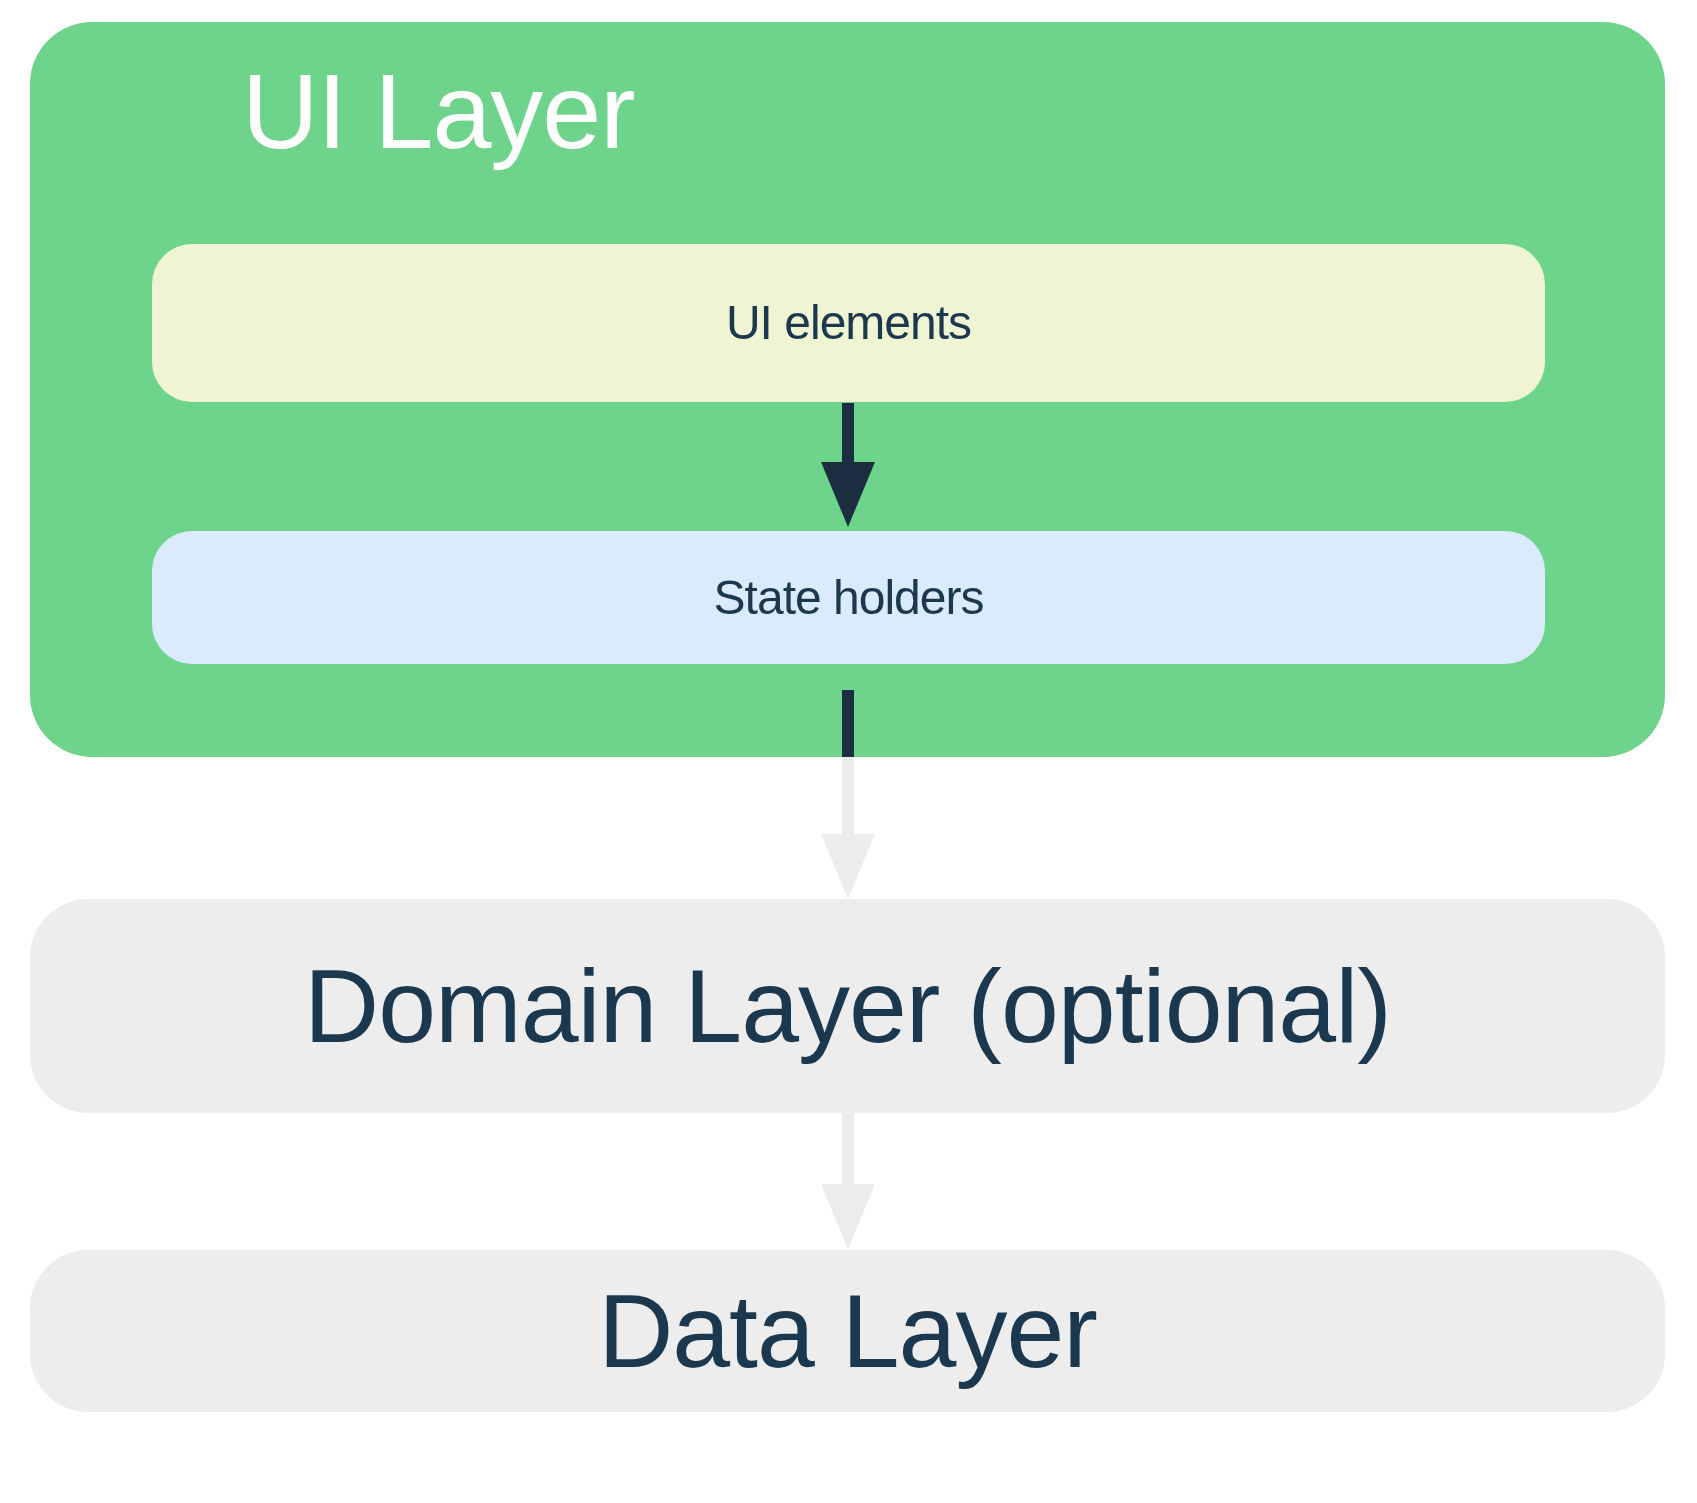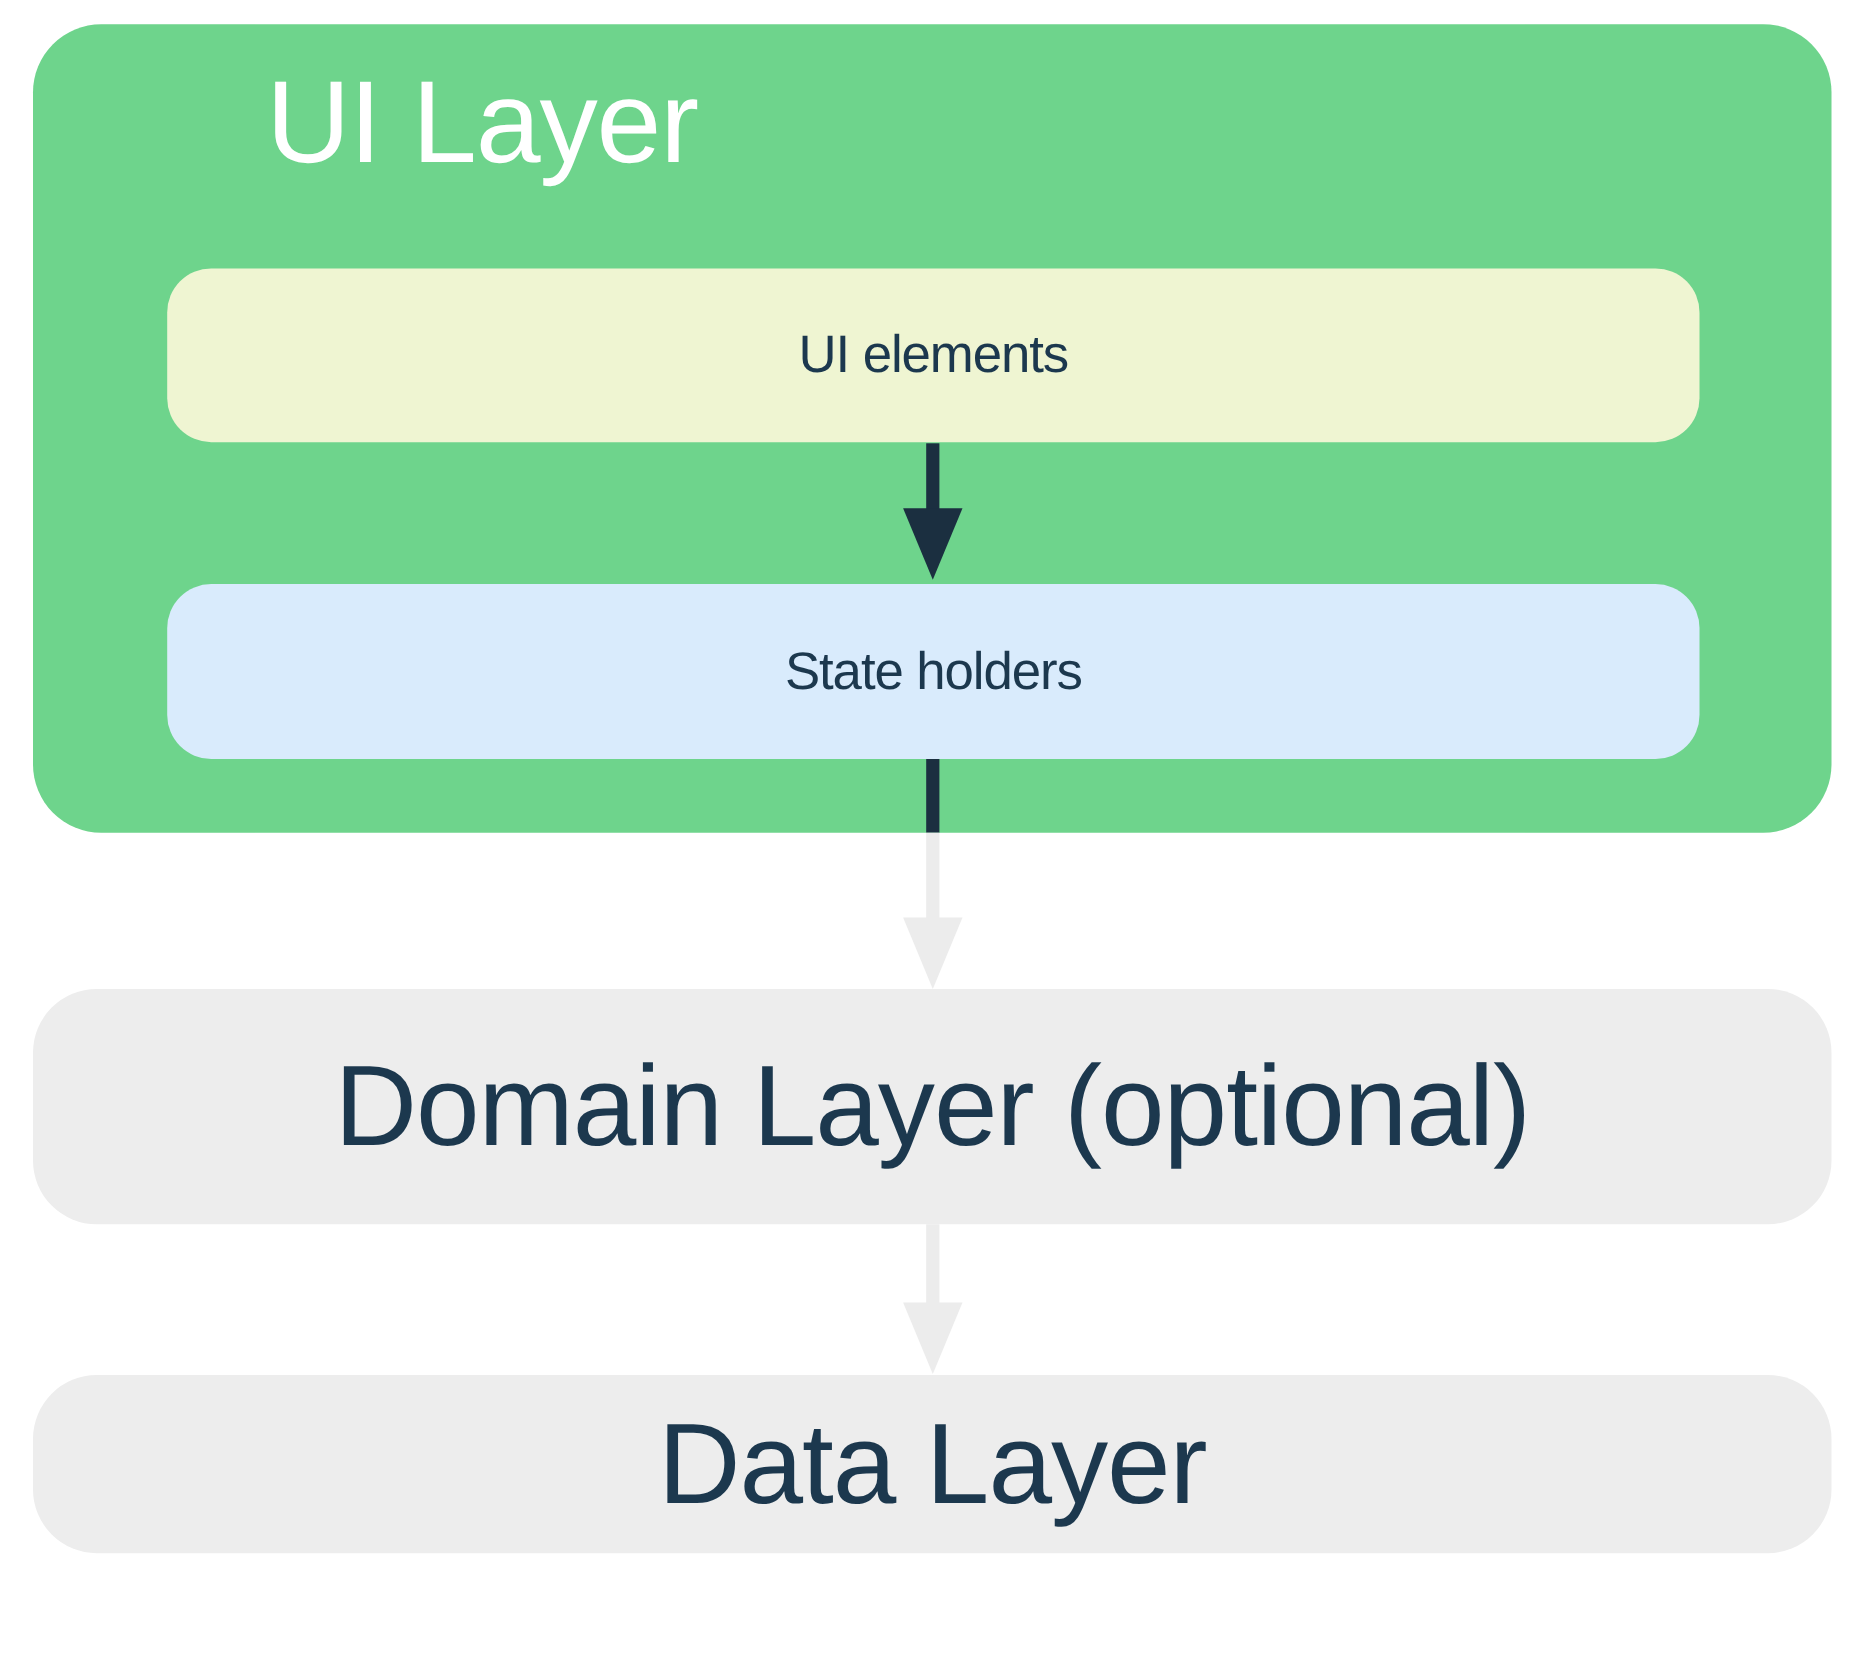--- a/index.html
+++ b/index.html
@@ -58,21 +58,21 @@
     letter-spacing: -1px;
     white-space: nowrap;
   }
   .ui-elements-box {
     top: 222px;
     height: 158px;
     background: var(--ui-elements-bg);
   }
   .state-holders-box {
     top: 509px;
-    height: 159px;
+    height: 133px;
     background: var(--state-holders-bg);
   }
 
   
   .gray-box {
     position: absolute;
     left: 30px;
     width: 1635px;
     background: var(--gray-box-bg);
     border-radius: 58px;

